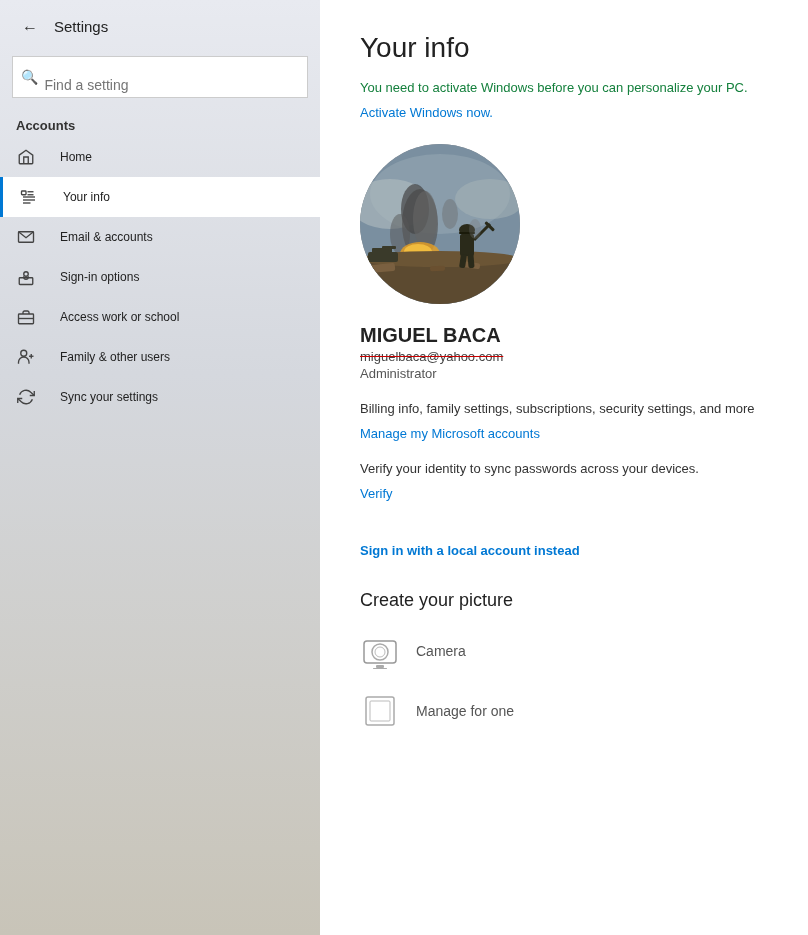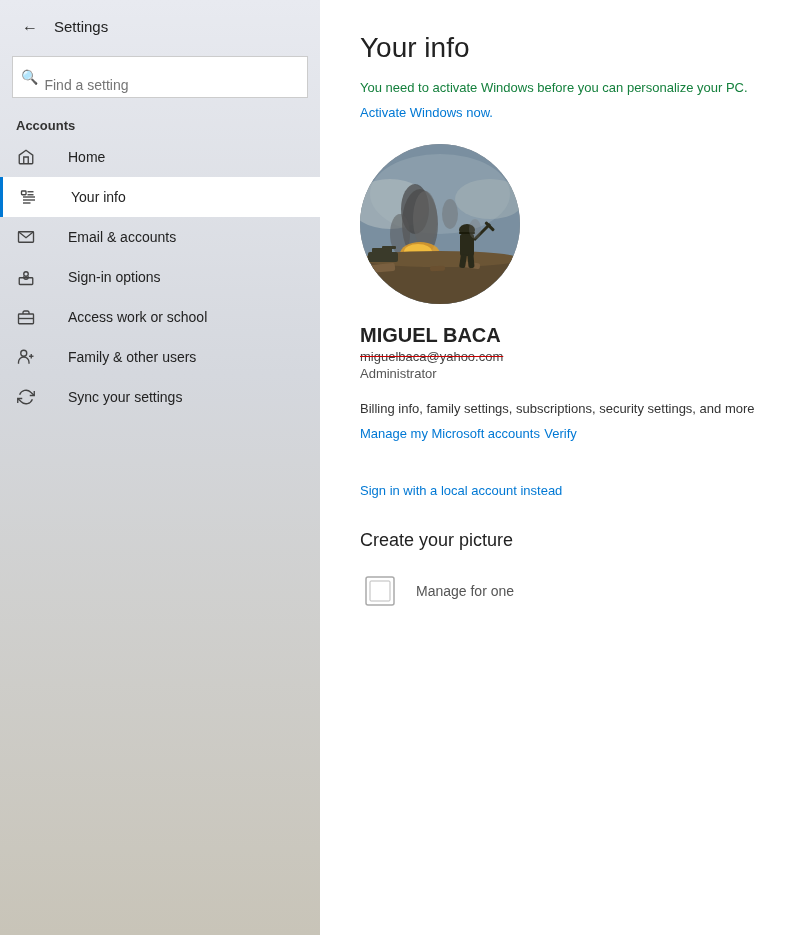--- a/index.html
+++ b/index.html
@@ -67,24 +67,24 @@
       padding: 8px 4px 4px 16px;
       font-size: 13px;
       font-weight: 600;
       color: #333;
     }
 
     .nav-item {
       display: flex;
       align-items: center;
       padding: 10px 16px;
-      gap: 32px;
+      gap: 24px;
       cursor: pointer;
       color: #222;
-      font-size: 14px;
+      font-size: 12px;
       position: relative;
     }
 
     .nav-item.active {
       background: #fff;
       border-left: 3px solid #0078d4;
     }
 
     .nav-item.active .nav-label {
       font-weight: 500;
@@ -188,20 +188,21 @@
       margin: 8px 0 20px 0;
     }
 
     .sign-in-link {
       color: #0078d4;
       font-size: 13px;
       text-decoration: none;
       cursor: pointer;
       display: inline-block;
       margin-bottom: 32px;
+      font-weight: bold;
     }
 
     .create-picture-title {
       font-size: 18px;
       font-weight: 400;
       color: #222;
       margin-bottom: 20px;
     }
 
     .picture-option {
@@ -376,29 +377,45 @@
     </div>
   </div>
 
   <p class="user-name">MIGUEL BACA</p>
   <p class="user-email">miguelbaca@yahoo.com</p>
   <p class="user-role">Administrator</p>
 
   <p class="info-text">Billing info, family settings, subscriptions, security settings, and more</p>
   <a class="action-link">Manage my Microsoft accounts</a>
 
+  <p class="info-text">Verify your identity to sync passwords across your devices.</p>
   <a class="action-link">Verify</a>
 
   <div class="divider-section"></div>
 
   <a class="sign-in-link">Sign in with a local account instead</a>
 
   <h2 class="create-picture-title">Create your picture</h2>
 
   
+  <div class="picture-option">
+    <div class="pic-icon">
+      <svg width="36" height="36" viewBox="0 0 36 36" fill="none">
+
+        <rect x="2" y="8" width="32" height="22" rx="3" stroke="#999" stroke-width="1.5" fill="none"></rect>
+
+        <circle cx="18" cy="19" r="8" stroke="#aaa" stroke-width="1.5" fill="none"></circle>
+        <circle cx="18" cy="19" r="5" stroke="#bbb" stroke-width="1" fill="none"></circle>
+
+        <rect x="14" y="32" width="8" height="3" rx="1" fill="#aaa"></rect>
+        <rect x="11" y="35" width="14" height="1" rx="0.5" fill="#aaa"></rect>
+      </svg>
+    </div>
+    <span class="pic-label">Camera</span>
+  </div>
 
   
   <div class="picture-option">
     <div class="pic-icon">
       <svg width="36" height="36" viewBox="0 0 36 36" fill="none">
         <rect x="4" y="4" width="28" height="28" rx="2" stroke="#aaa" stroke-width="1.5" fill="none"></rect>
         <rect x="8" y="8" width="20" height="20" rx="1" stroke="#bbb" stroke-width="1" fill="none"></rect>
       </svg>
     </div>
     <span class="pic-label">Manage for one</span>

